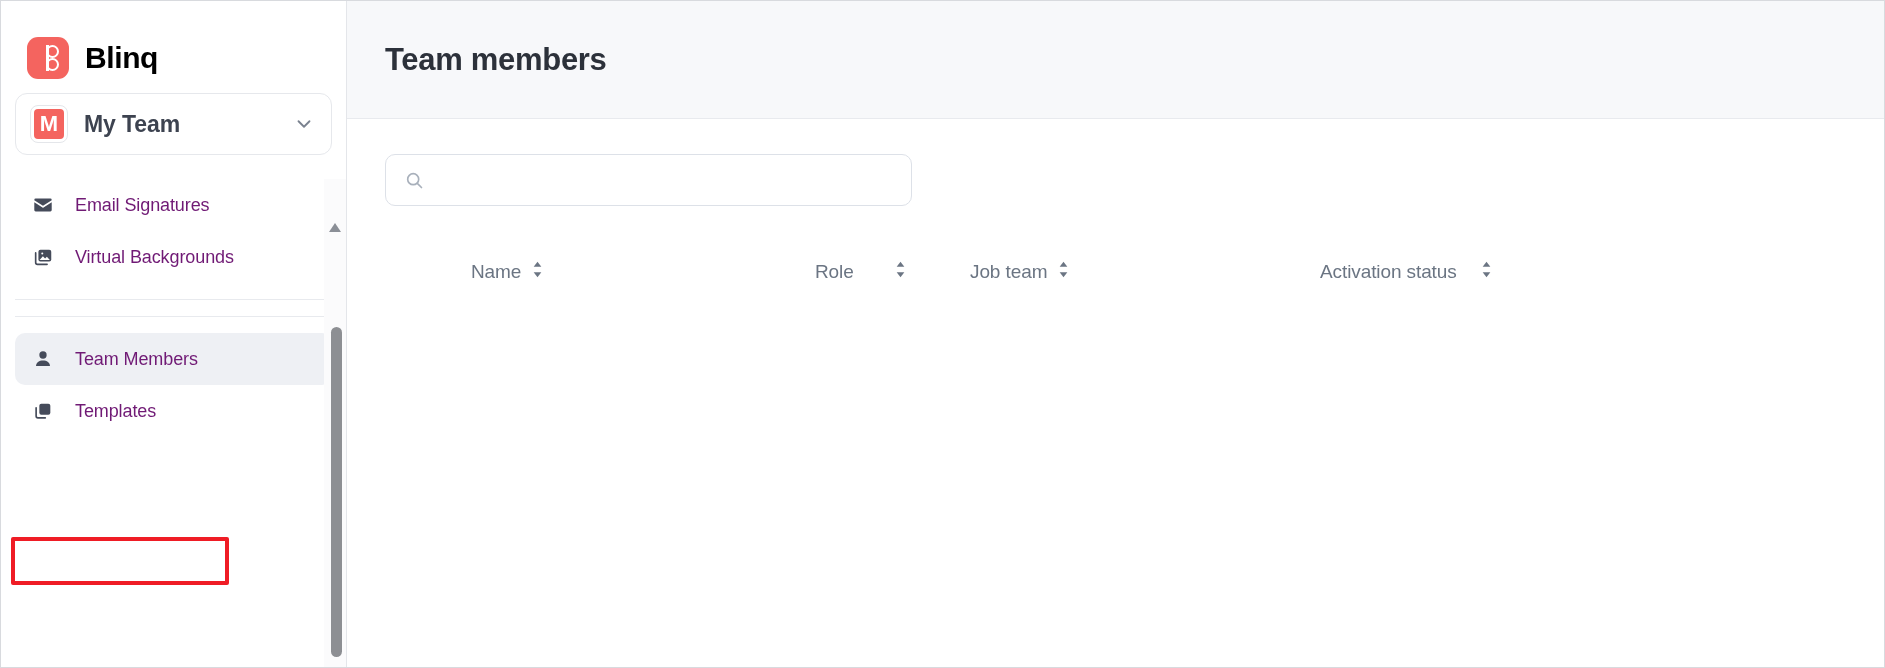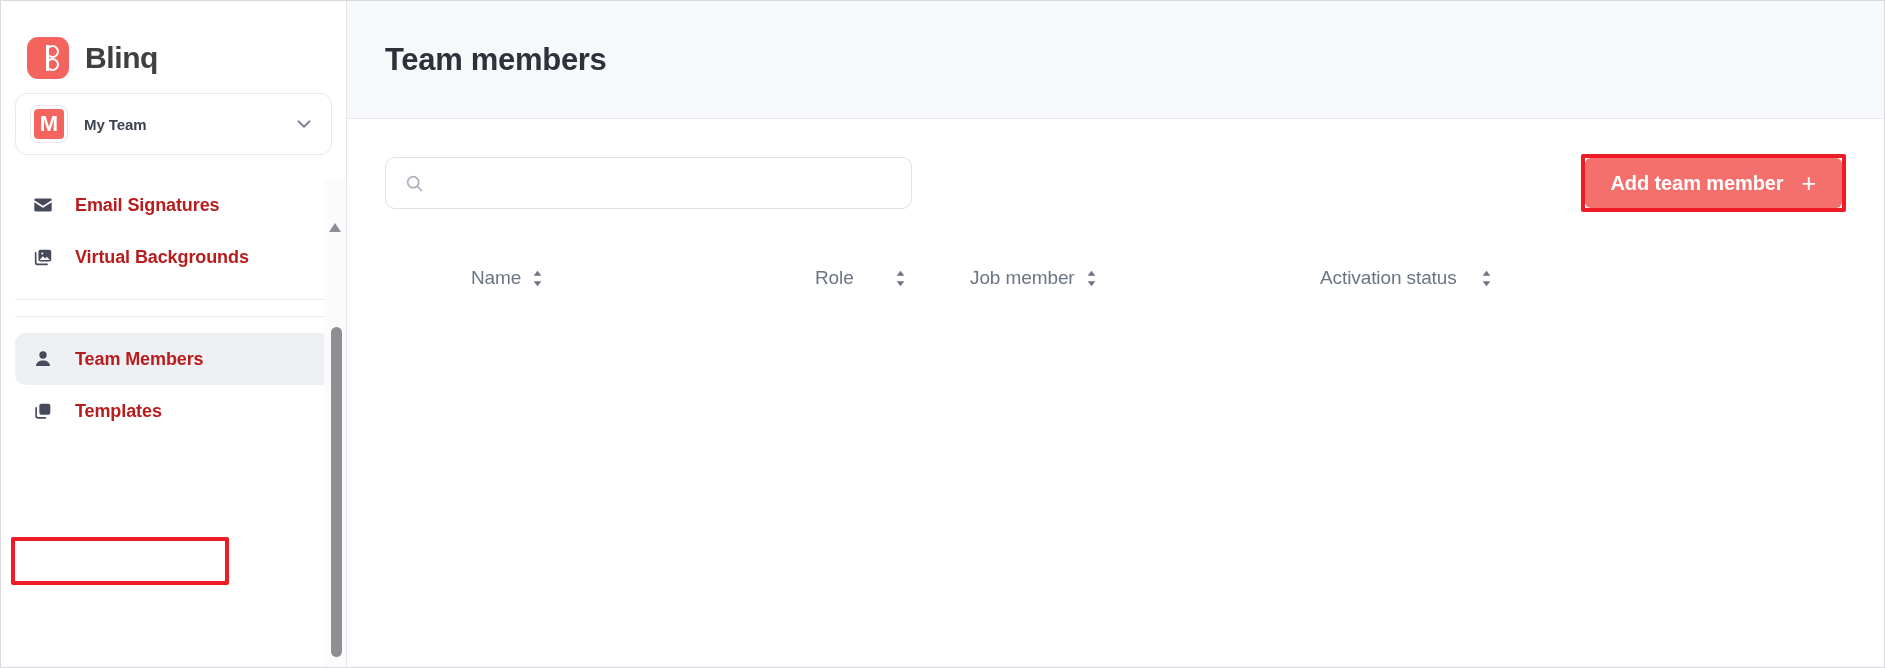--- a/index.html
+++ b/index.html
@@ -61,21 +61,21 @@
     width: 13px; height: 13px;
     border: 2.2px solid #ffffff;
     border-radius: 50%;
     background: transparent;
   }
   .brand-logo .c1 { top: 8px; }
   .brand-logo .c2 { top: 21px; }
   .brand-name {
     font-size: 30px;
     font-weight: 700;
-    color: #404040;
+    color: #000000;
     letter-spacing: -0.4px;
   }
 
   .team-card {
     margin: 0 14px;
     height: 62px;
     border: 1px solid #e6e8ec;
     border-radius: 12px;
     display: flex;
     align-items: center;
@@ -98,21 +98,21 @@
     background: #f4645f;
     border-radius: 4px;
     color: #ffffff;
     font-size: 22px;
     font-weight: 700;
     display: flex; align-items: center; justify-content: center;
     line-height: 1;
   }
   .team-name {
     flex: 1;
-    font-size: 15px;
+    font-size: 23px;
     font-weight: 600;
     color: #3d4350;
     letter-spacing: -0.1px;
   }
   .chev { color: #7a828f; display: flex; align-items: center; }
 
   .nav-scroll {
     position: relative;
     flex: 1;
     margin-top: 24px;
@@ -131,22 +131,22 @@
   }
   .nav-item.active { background: #eef0f4; }
   .nav-icon {
     width: 24px; height: 24px;
     flex: 0 0 24px;
     display: flex; align-items: center; justify-content: center;
     color: #454b5a;
   }
   .nav-label {
     font-size: 18px;
-    color: #b91c1c;
-    font-weight: 700;
+    color: #701a75;
+    font-weight: 400;
     letter-spacing: -0.1px;
     white-space: nowrap;
   }
   .nav-divider {
     height: 1px;
     background: #e8eaee;
     margin: 16px 14px;
   }
 
   
@@ -272,21 +272,21 @@
 
   
   .table { padding: 0 38px; margin-top: 46px; }
   .thead {
     display: flex;
     align-items: center;
     height: 40px;
   }
   .th {
     display: flex;
-    align-items: center;
+    align-items: flex-start;
     gap: 10px;
     font-size: 19px;
     color: #6b7583;
     font-weight: 400;
     letter-spacing: -0.1px;
     cursor: pointer;
     white-space: nowrap;
   }
   .th-name   { width: 430px; padding-left: 86px; }
   .th-role   { width: 155px; gap: 40px; }
@@ -402,26 +402,20 @@
           <svg width="21" height="21" viewBox="0 0 24 24" fill="none" stroke="currentColor" stroke-width="1.9" stroke-linecap="round">
               <circle cx="10.5" cy="10.5" r="6.3"></circle>
               <path d="M15.2 15.2 20 20"></path>
             </svg>
         </span>
         <input class="search-input" type="text" placeholder="" style="">
       </div>
 
       <div class="spacer"></div>
 
-      <div class="add-wrap">
-        <button class="add-btn">
-          <span>Add team member</span>
-          <span class="plus-icon">+</span>
-        </button>
-      </div>
     </div>
 
     <div class="table">
       <div class="thead">
 
         <div class="th th-name">
           <span>Name</span>
           <span class="sort-icon">
             <svg width="13" height="17" viewBox="0 0 12 16" fill="currentColor">
                 <path d="M6 0.6 9.6 5.4H2.4z"></path>
@@ -434,21 +428,21 @@
           <span>Role</span>
           <span class="sort-icon">
             <svg width="13" height="17" viewBox="0 0 12 16" fill="currentColor">
                 <path d="M6 0.6 9.6 5.4H2.4z"></path>
                 <path d="M6 15.4 2.4 10.6h7.2z"></path>
               </svg>
           </span>
         </div>
 
         <div class="th th-job">
-          <span>Job member</span>
+          <span>Job team</span>
           <span class="sort-icon">
             <svg width="13" height="17" viewBox="0 0 12 16" fill="currentColor">
                 <path d="M6 0.6 9.6 5.4H2.4z"></path>
                 <path d="M6 15.4 2.4 10.6h7.2z"></path>
               </svg>
           </span>
         </div>
 
         <div class="th th-status">
           <span>Activation status</span>

